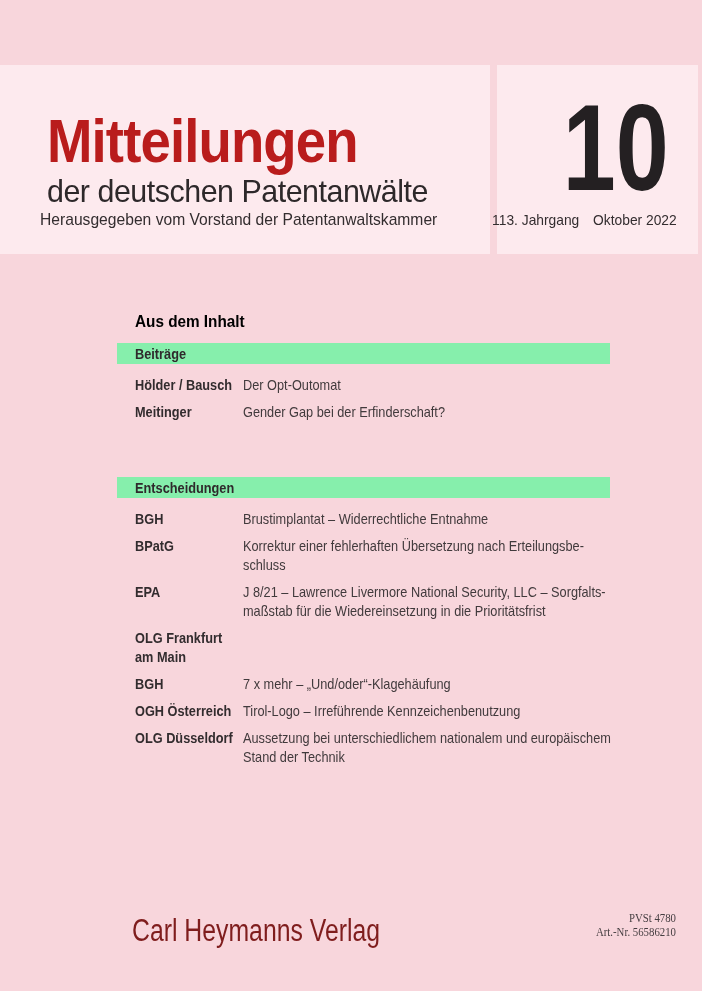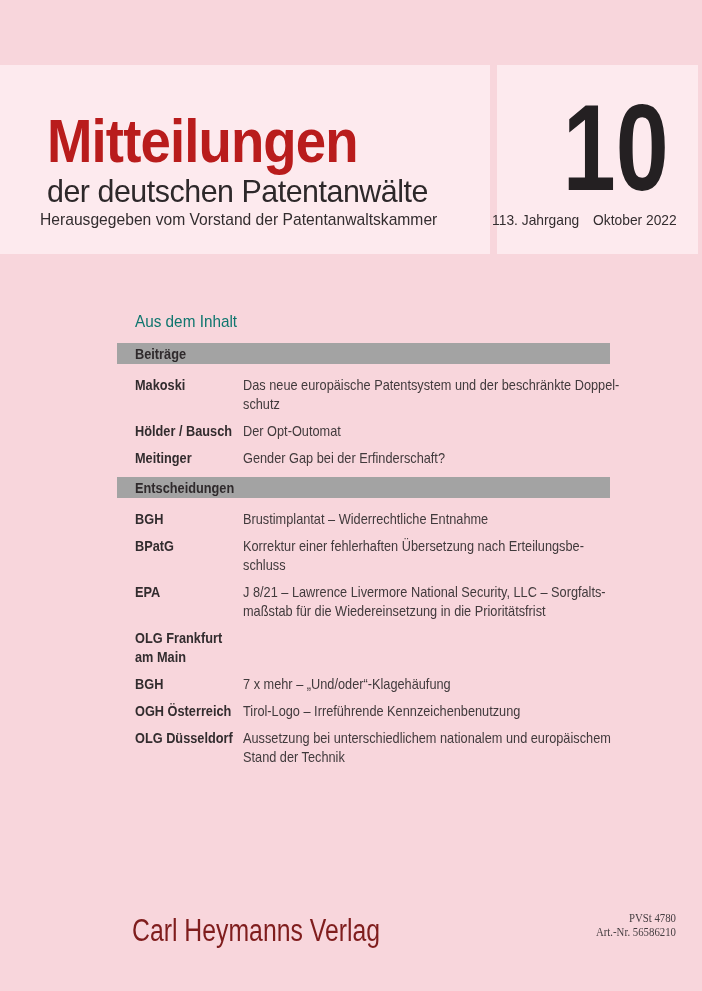--- a/index.html
+++ b/index.html
@@ -38,27 +38,27 @@
   .m-issue .num { display:inline-block; transform:scaleX(.78); transform-origin:100% 0; }
   .m-dateline {
     position:absolute; right:25px; top:212px;
     font-size:15px; line-height:1; color:#332d2f;
     display:flex; gap:15px;
     transform:scaleX(.92); transform-origin:100% 50%;
   }
 
   .toc-heading {
     position:absolute; left:135px; top:313px;
-    font-size:17px; font-weight:normal; color:#0f766e; line-height:1;
+    font-size:17px; font-weight:bold; color:#000000; line-height:1;
   }
   .section { position:absolute; left:117px; width:493px; }
   .section-1 { top:343px; }
   .section-2 { top:477px; }
   .bar {
-    height:21px; background:#a3a3a3; padding-left:18px;
+    height:21px; background:#86efac; padding-left:18px;
     display:flex; align-items:center;
     font-size:14.5px; font-weight:bold; color:#2f2a2c;
   }
   .entries { margin:11px 0 0 18px; }
   .row { display:flex; margin-bottom:8px; }
   .row .label { width:108px; flex-shrink:0; font-weight:bold; color:#322c2e; }
   .row .desc  { color:#413a3c; }
   .line {
     display:block; line-height:19px; font-size:15px;
     transform:scaleX(.85); transform-origin:0 50%; white-space:nowrap;
@@ -91,29 +91,20 @@
   <span>Oktober 2022</span>
 </div>
 
 <h2 class="toc-heading"><span class="cx" style="transform:scaleX(.9)">Aus dem Inhalt</span></h2>
 
 <div class="section section-1">
   <div class="bar">
       <span class="cx">Beiträge</span>
     </div>
   <div class="entries">
-    <div class="row">
-      <div class="label">
-          <span class="line">Makoski</span>
-        </div>
-      <div class="desc">
-        <span class="line">Das neue europäische Patentsystem und der beschränkte Doppel-</span>
-        <span class="line">schutz</span>
-      </div>
-    </div>
     <div class="row">
       <div class="label">
           <span class="line">Hölder / Bausch</span>
         </div>
       <div class="desc">
         <span class="line">Der Opt-Outomat</span>
       </div>
     </div>
     <div class="row">
       <div class="label">

